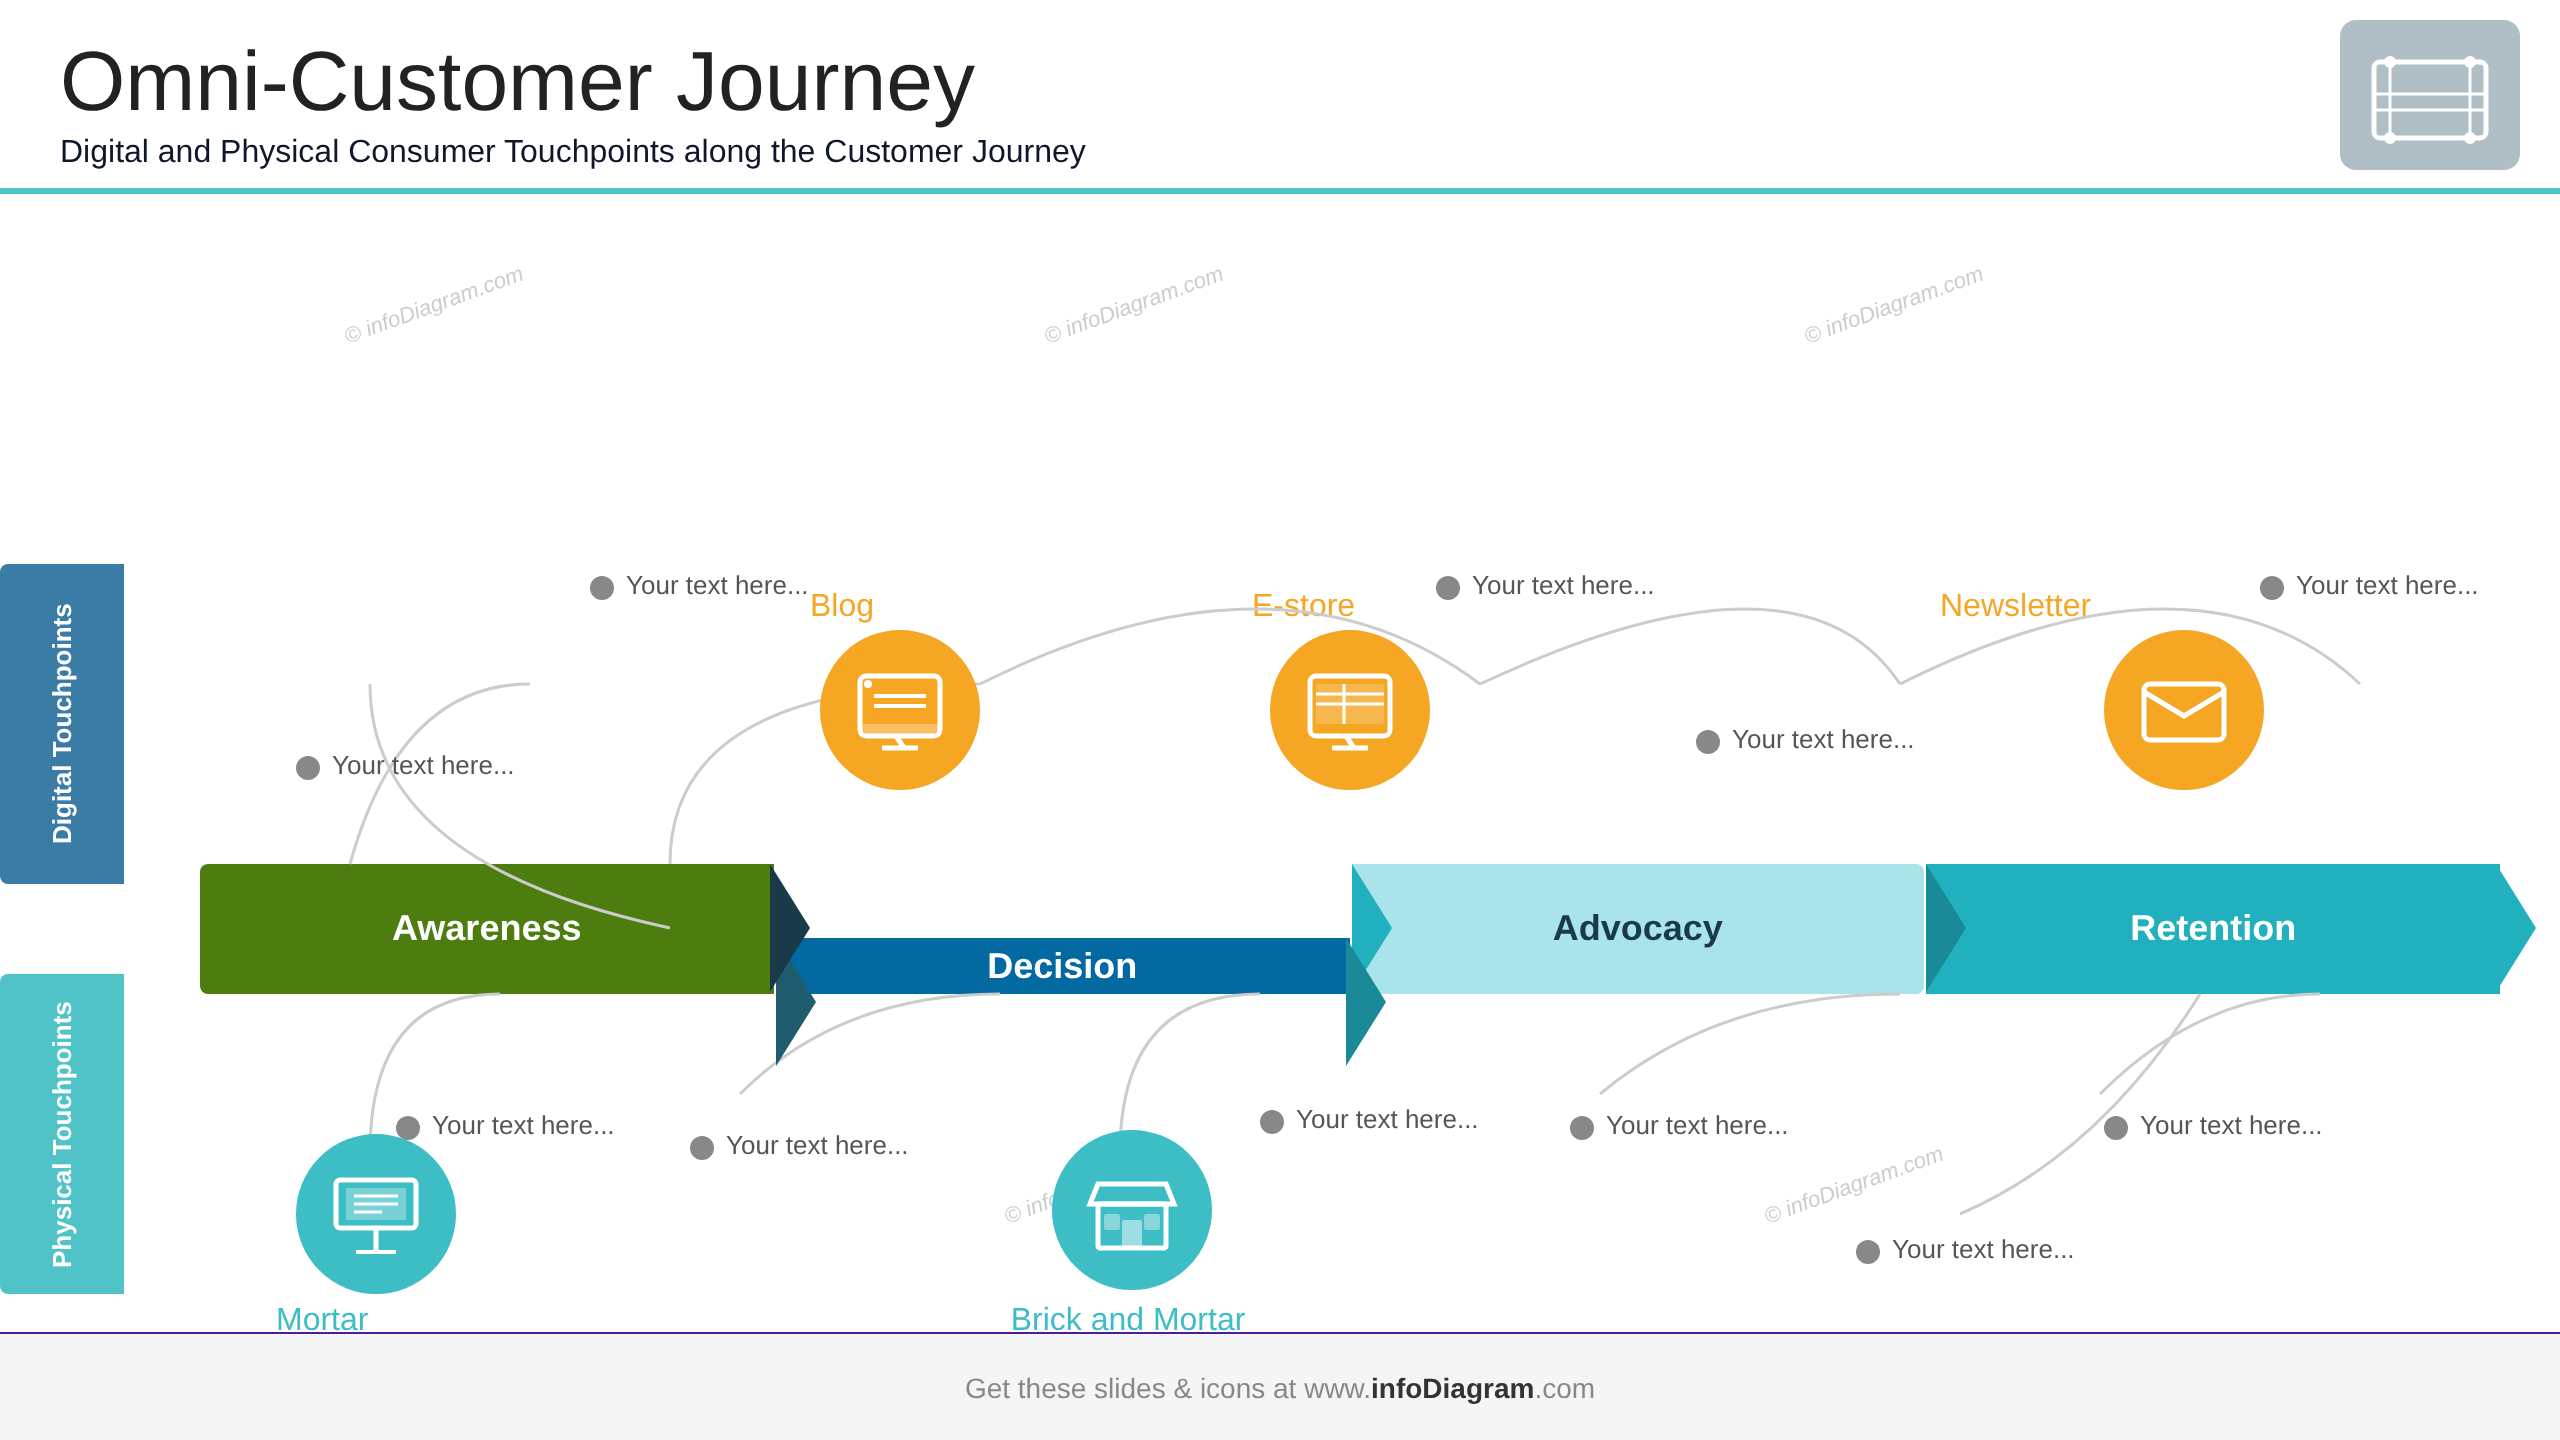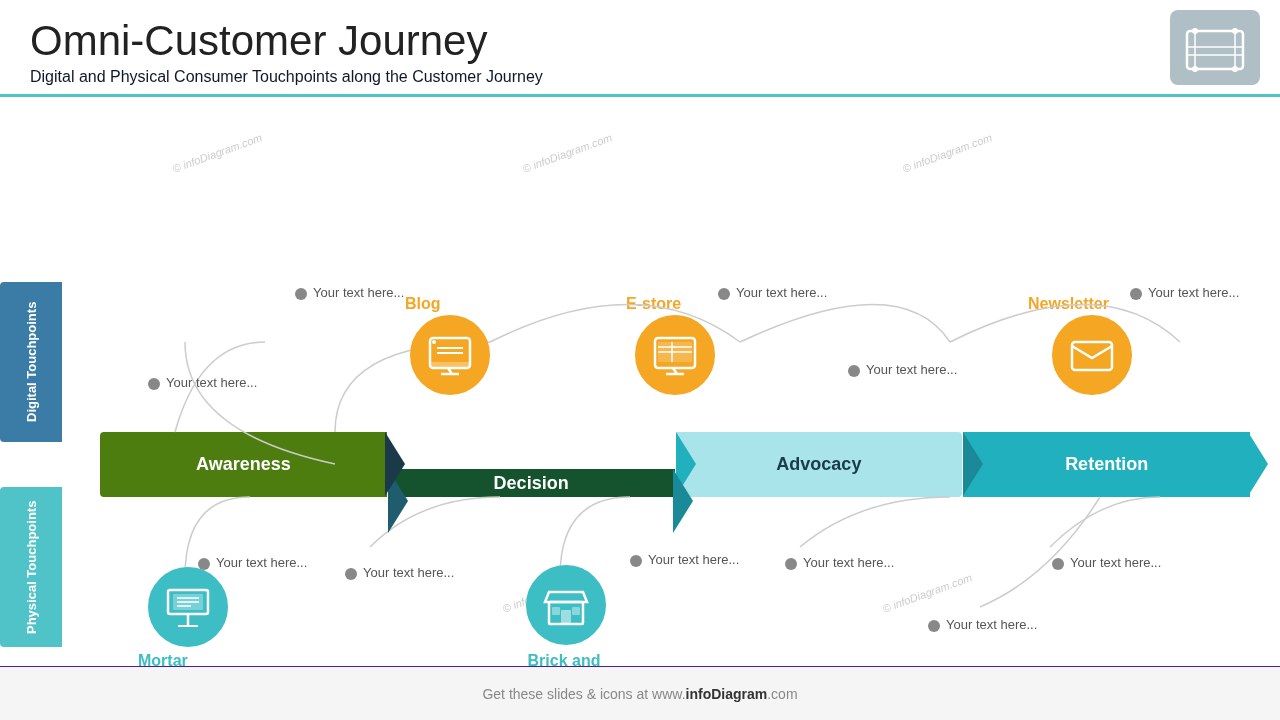--- a/index.html
+++ b/index.html
@@ -143,21 +143,21 @@
     .step-awareness::after { border-left: 20px solid #1a3a4a; }
 
     .step-consideration {
       background: #1e5c6e;
       margin-left: 1px;
     }
     .step-consideration::before { border-left: 20px solid #1a3a4a; }
     .step-consideration::after { border-left: 20px solid #1e5c6e; }
 
     .step-decision {
-      background: #14532d;
+      background: #0369a1;
       margin-left: 1px;
       margin-top: 37px;
     }
     .step-decision::before { border-left: 20px solid #1e5c6e; }
     .step-decision::after { border-left: 20px solid #1a8a99; }
 
     .step-retention {
       background: #20b0be;
       margin-left: 1px;
     }
@@ -186,21 +186,21 @@
       border: 4px solid #f5a623;
     }
     .touchpoint-icon.teal {
       background: #3dbdc4;
       border: 4px solid #3dbdc4;
     }
 
     .icon-label {
       position: absolute;
       font-size: 16px;
-      font-weight: 700;
+      font-weight: 400;
       text-align: center;
     }
     .icon-label.orange { color: #f5a623; }
     .icon-label.teal { color: #3dbdc4; }
 
     
     .text-node {
       position: absolute;
       display: flex;
       align-items: center;
@@ -359,21 +359,21 @@
   <div class="icon-label orange" style="left: 626px; top: 198px;">
     <span>E-store</span>
   </div>
 
   <div class="touchpoint-icon orange" style="left: 1052px; top: 218px; width: 80px; height: 80px;">
     <svg class="icon-svg" viewBox="0 0 50 50" fill="white">
       <rect x="5" y="12" width="40" height="28" rx="3" fill="none" stroke="white" stroke-width="2.5"></rect>
       <path d="M5 16 L25 28 L45 16" stroke="white" stroke-width="2.5" fill="none"></path>
     </svg>
   </div>
-  <div class="icon-label orange" style="left: 1028px; top: 198px;">
+  <div class="icon-label orange" style="left: 970px; top: 198px;">
     <span>Newsletter</span>
   </div>
 
   <div class="touchpoint-icon teal" style="left: 148px; top: 470px; width: 80px; height: 80px;">
     <svg class="icon-svg" viewBox="0 0 50 50" fill="white">
       <rect x="5" y="8" width="40" height="24" rx="2" fill="none" stroke="white" stroke-width="2.5"></rect>
       <line x1="25" y1="32" x2="25" y2="44" stroke="white" stroke-width="2.5"></line>
       <line x1="15" y1="44" x2="35" y2="44" stroke="white" stroke-width="2"></line>
       <rect x="10" y="12" width="30" height="16" rx="1" fill="white" opacity="0.3"></rect>
       <line x1="14" y1="16" x2="36" y2="16" stroke="white" stroke-width="1.5"></line>

